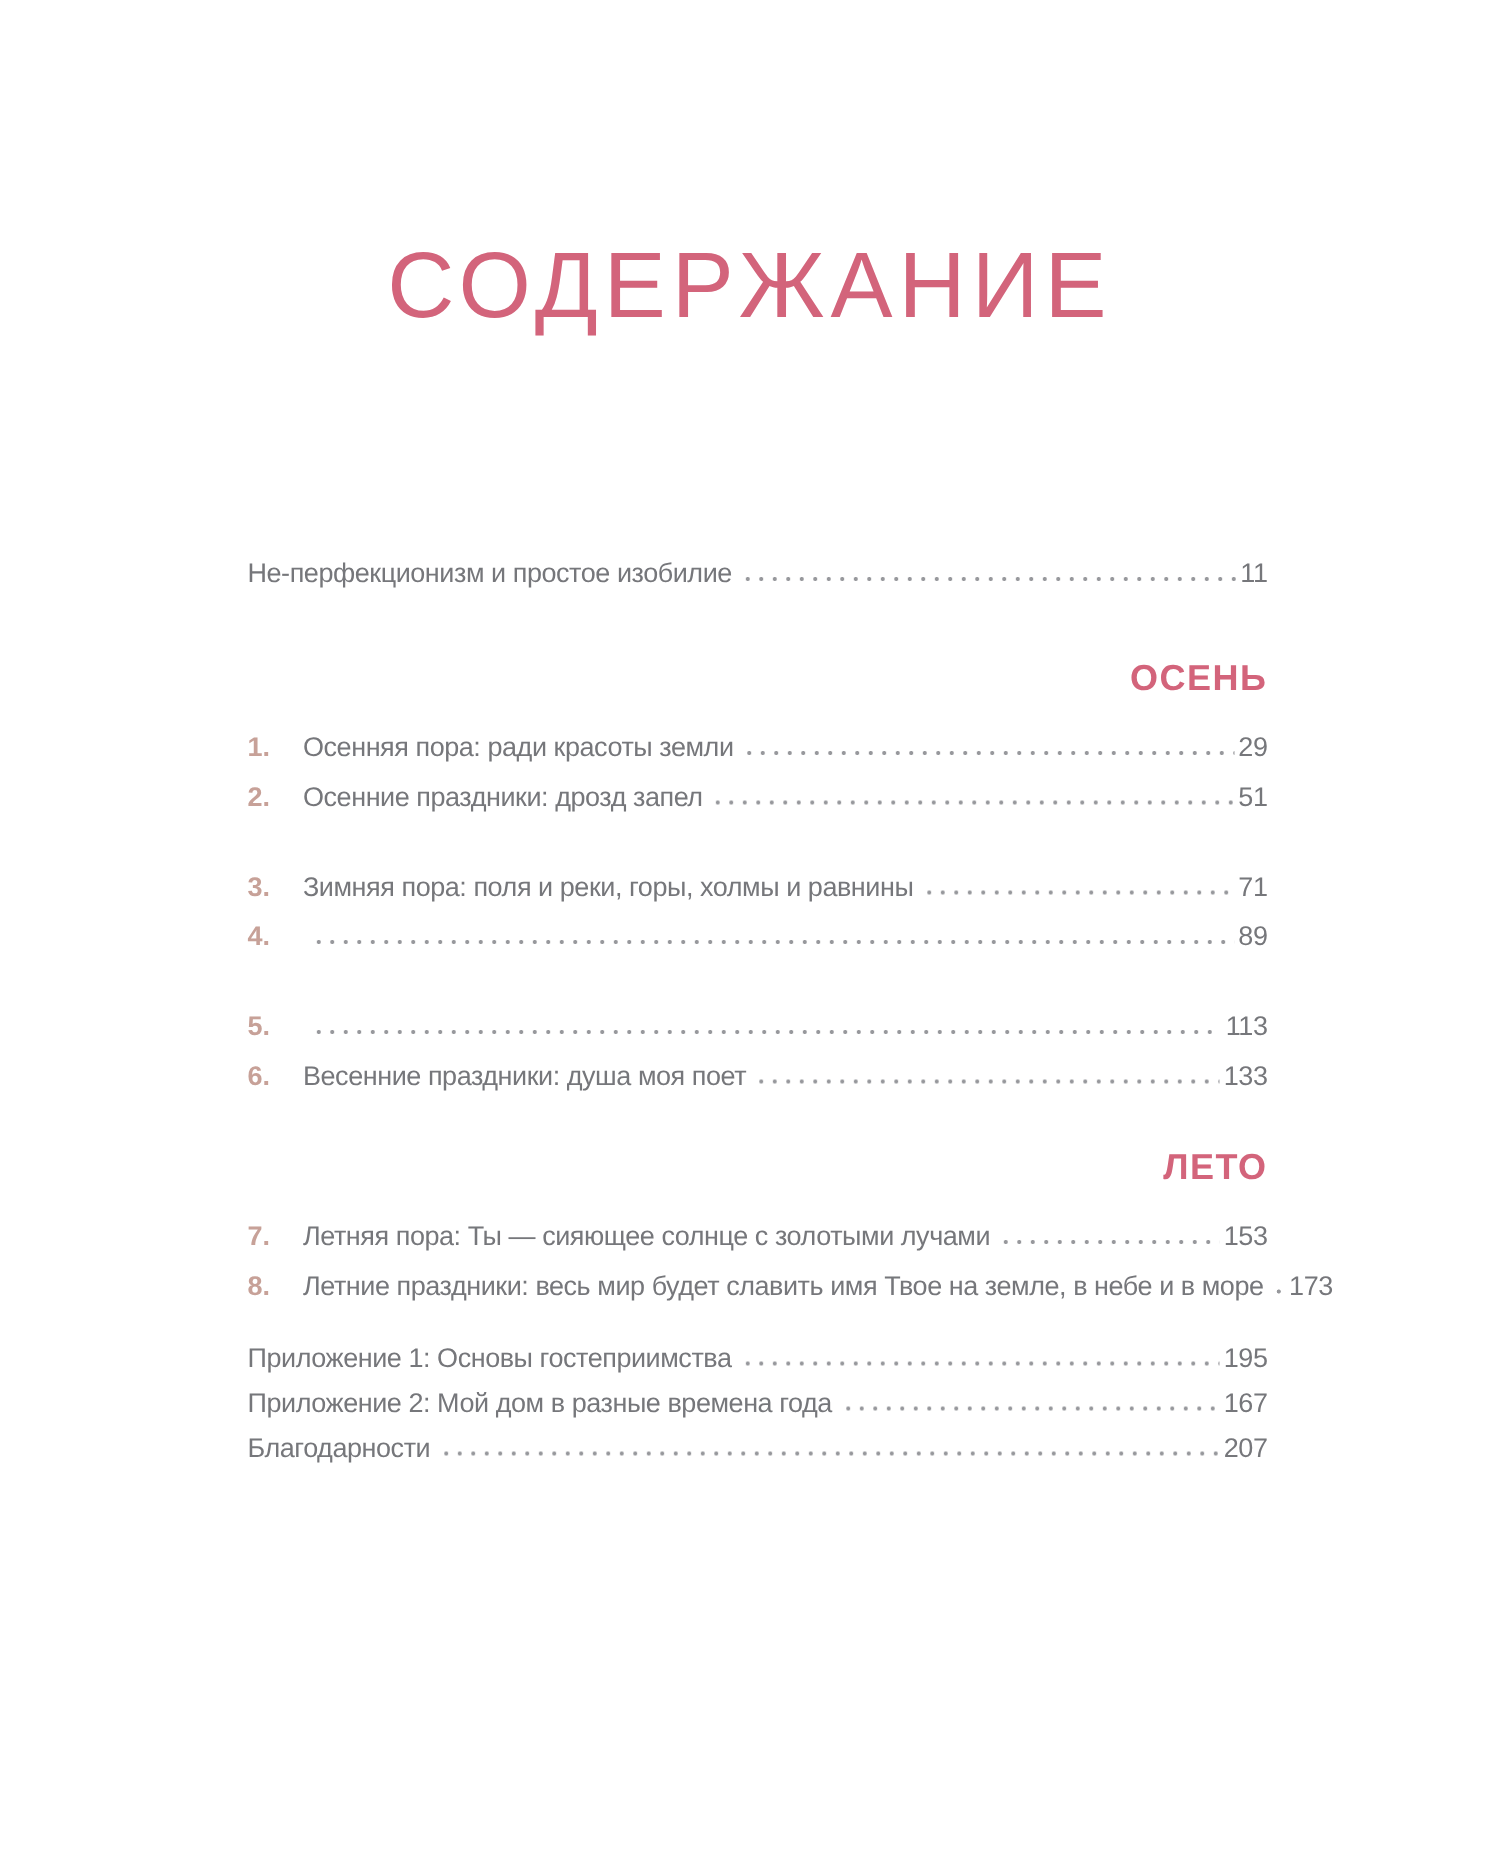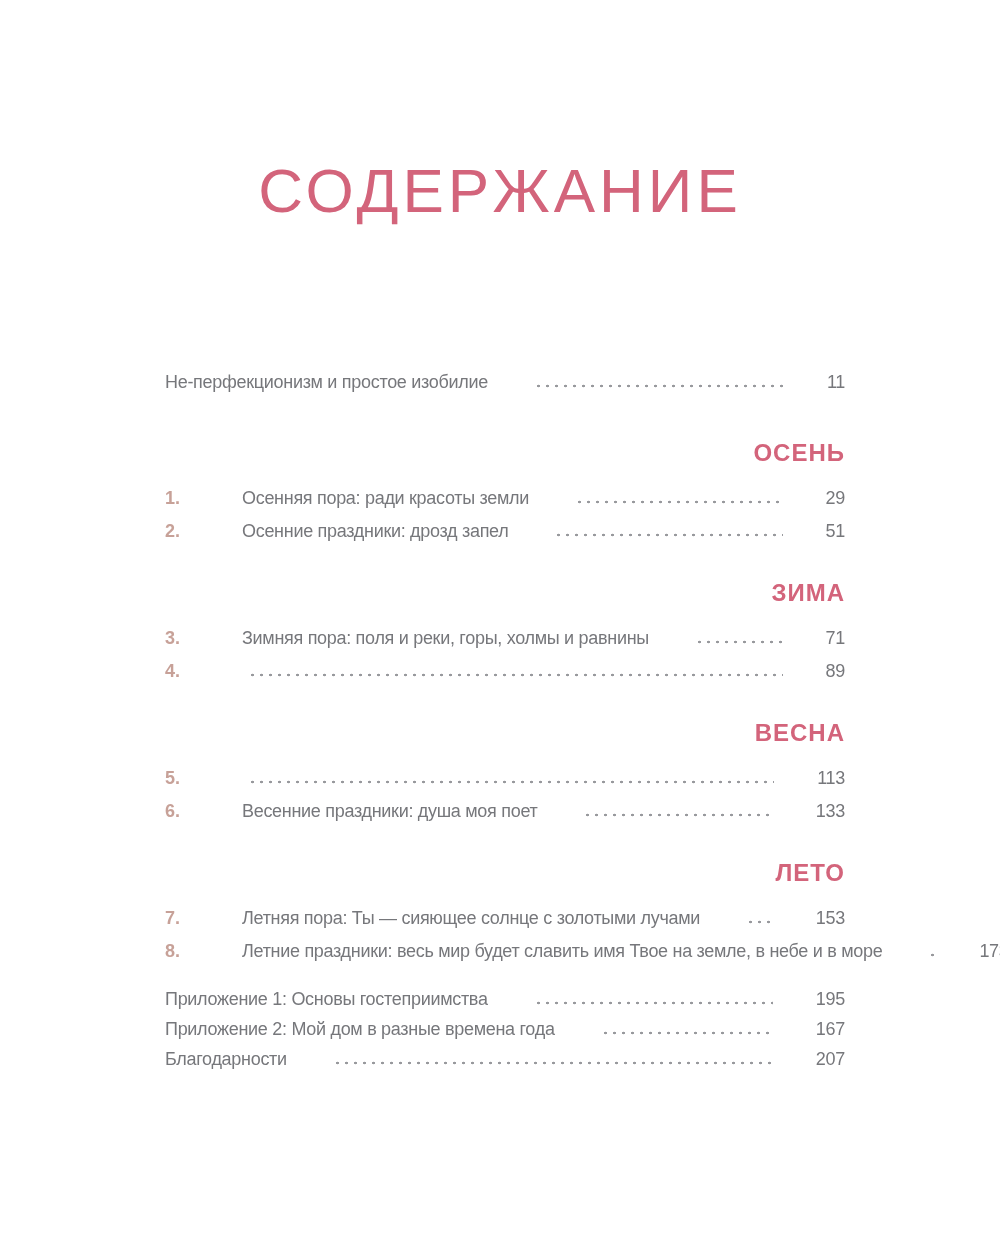--- a/index.html
+++ b/index.html
@@ -34,21 +34,20 @@
     margin-left: 165px;
   }
   .toc-row {
     display: flex;
     align-items: baseline;
     font-size: 18px;
     line-height: 22px;
     letter-spacing: -0.3px;
     color: var(--gray);
     margin-bottom: 11px;
-    gap: 40px;
   }
   .toc-row.intro {
     margin-top: 145px;
     margin-bottom: 20px;
   }
   .item-num {
     flex: 0 0 37px;
     width: 37px;
     font-weight: 700;
     font-size: 18px;
@@ -113,37 +112,35 @@
   </div>
             <div class="toc-row">
     <span class="item-num">2.</span>
     <span class="toc-label">Осенние праздники: дрозд запел</span>
     <span class="leader"></span>
     <span class="page-num">51</span>
   </div>
           </div>
   </section>
         <section class="toc-section">
-    <h2 class="section-heading">ЗИМА</h2>
     <div class="section-items">
             <div class="toc-row">
     <span class="item-num">3.</span>
     <span class="toc-label">Зимняя пора: поля и реки, горы, холмы и равнины</span>
     <span class="leader"></span>
     <span class="page-num">71</span>
   </div>
             <div class="toc-row">
     <span class="item-num">4.</span>
     <span class="leader"></span>
     <span class="page-num">89</span>
   </div>
           </div>
   </section>
         <section class="toc-section">
-    <h2 class="section-heading">ВЕСНА</h2>
     <div class="section-items">
             <div class="toc-row">
     <span class="item-num">5.</span>
     <span class="leader"></span>
     <span class="page-num">113</span>
   </div>
             <div class="toc-row">
     <span class="item-num">6.</span>
     <span class="toc-label">Весенние праздники: душа моя поет</span>
     <span class="leader"></span>

